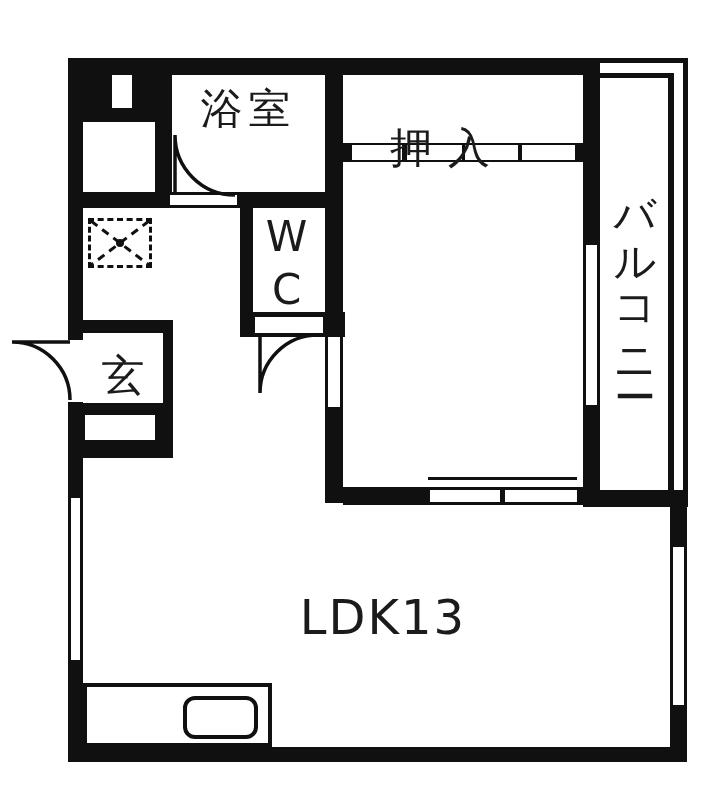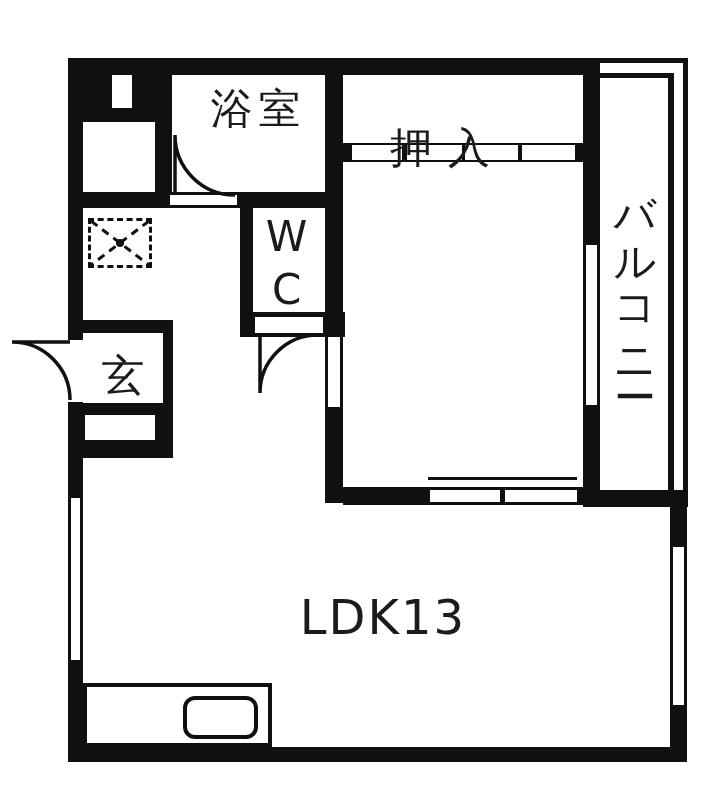--- a/index.html
+++ b/index.html
@@ -90,21 +90,21 @@
     <path d="M 175 195 L 175 135 A 60 60 0 0 0 235 195" fill="none" stroke="#101010" stroke-width="3.5"></path>
 
     <path d="M 260 335 L 260 393 M 318 335 A 58 58 0 0 0 260 393" fill="none" stroke="#101010" stroke-width="3.5"></path>
 
     <path d="M 70 342 L 12 342 A 58 58 0 0 1 70 400" fill="none" stroke="#101010" stroke-width="3.5"></path>
 
     <path d="M 91 221 L 149 265 M 149 221 L 91 265" fill="none" stroke="#101010" stroke-width="3" stroke-dasharray="8 6"></path>
     <circle cx="120" cy="243" r="4" fill="#101010"></circle>
   </svg>
 
-  <div class="lbl center" style="left:172px;top:87px;width:153px;font-size:42px;letter-spacing:6px;padding-left:10px;">浴室</div>
+  <div class="lbl center" style="left:172px;top:87px;width:153px;font-size:42px;letter-spacing:6px;">浴室</div>
 
   <div class="lbl center" style="left:333px;top:82px;width:230px;font-size:42px;letter-spacing:16px;margin-top:44px;">押入</div>
 
   <div class="lbl vtext" style="left:264px;top:212px;font-size:42px;letter-spacing:4px;text-orientation:upright;">WC</div>
 
 
   <div class="lbl vtext" style="left:613px;top:168px;font-size:42px;letter-spacing:4px;">バルコニー</div>
 
   <div class="lbl center" style="left:83px;top:353px;width:80px;font-size:43px;">玄</div>
 

